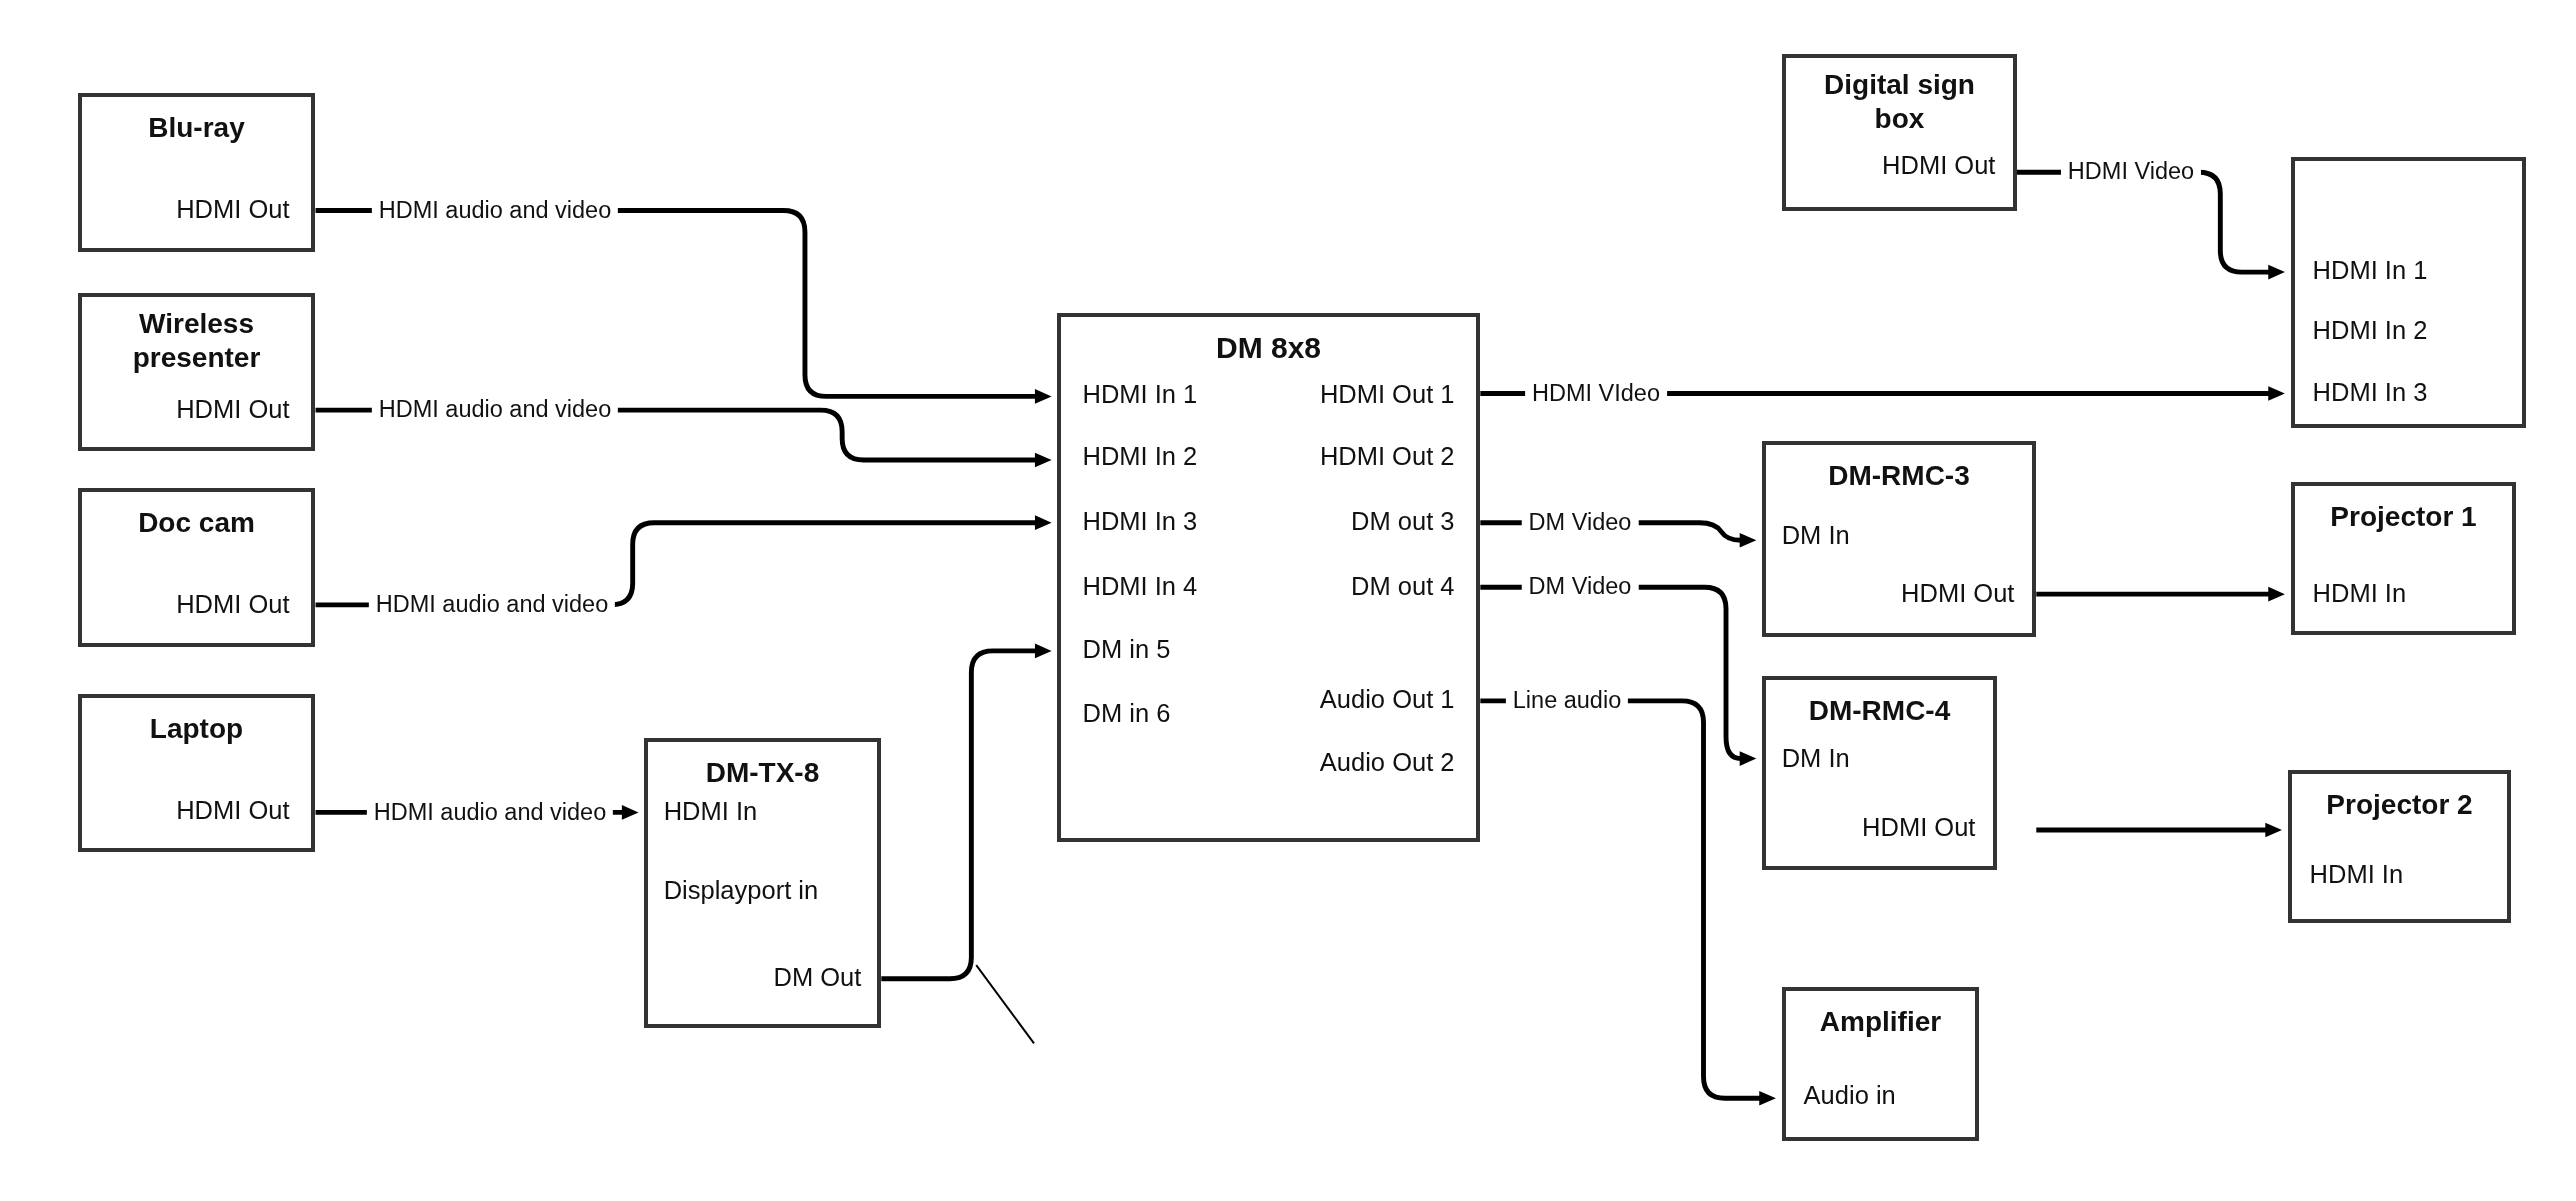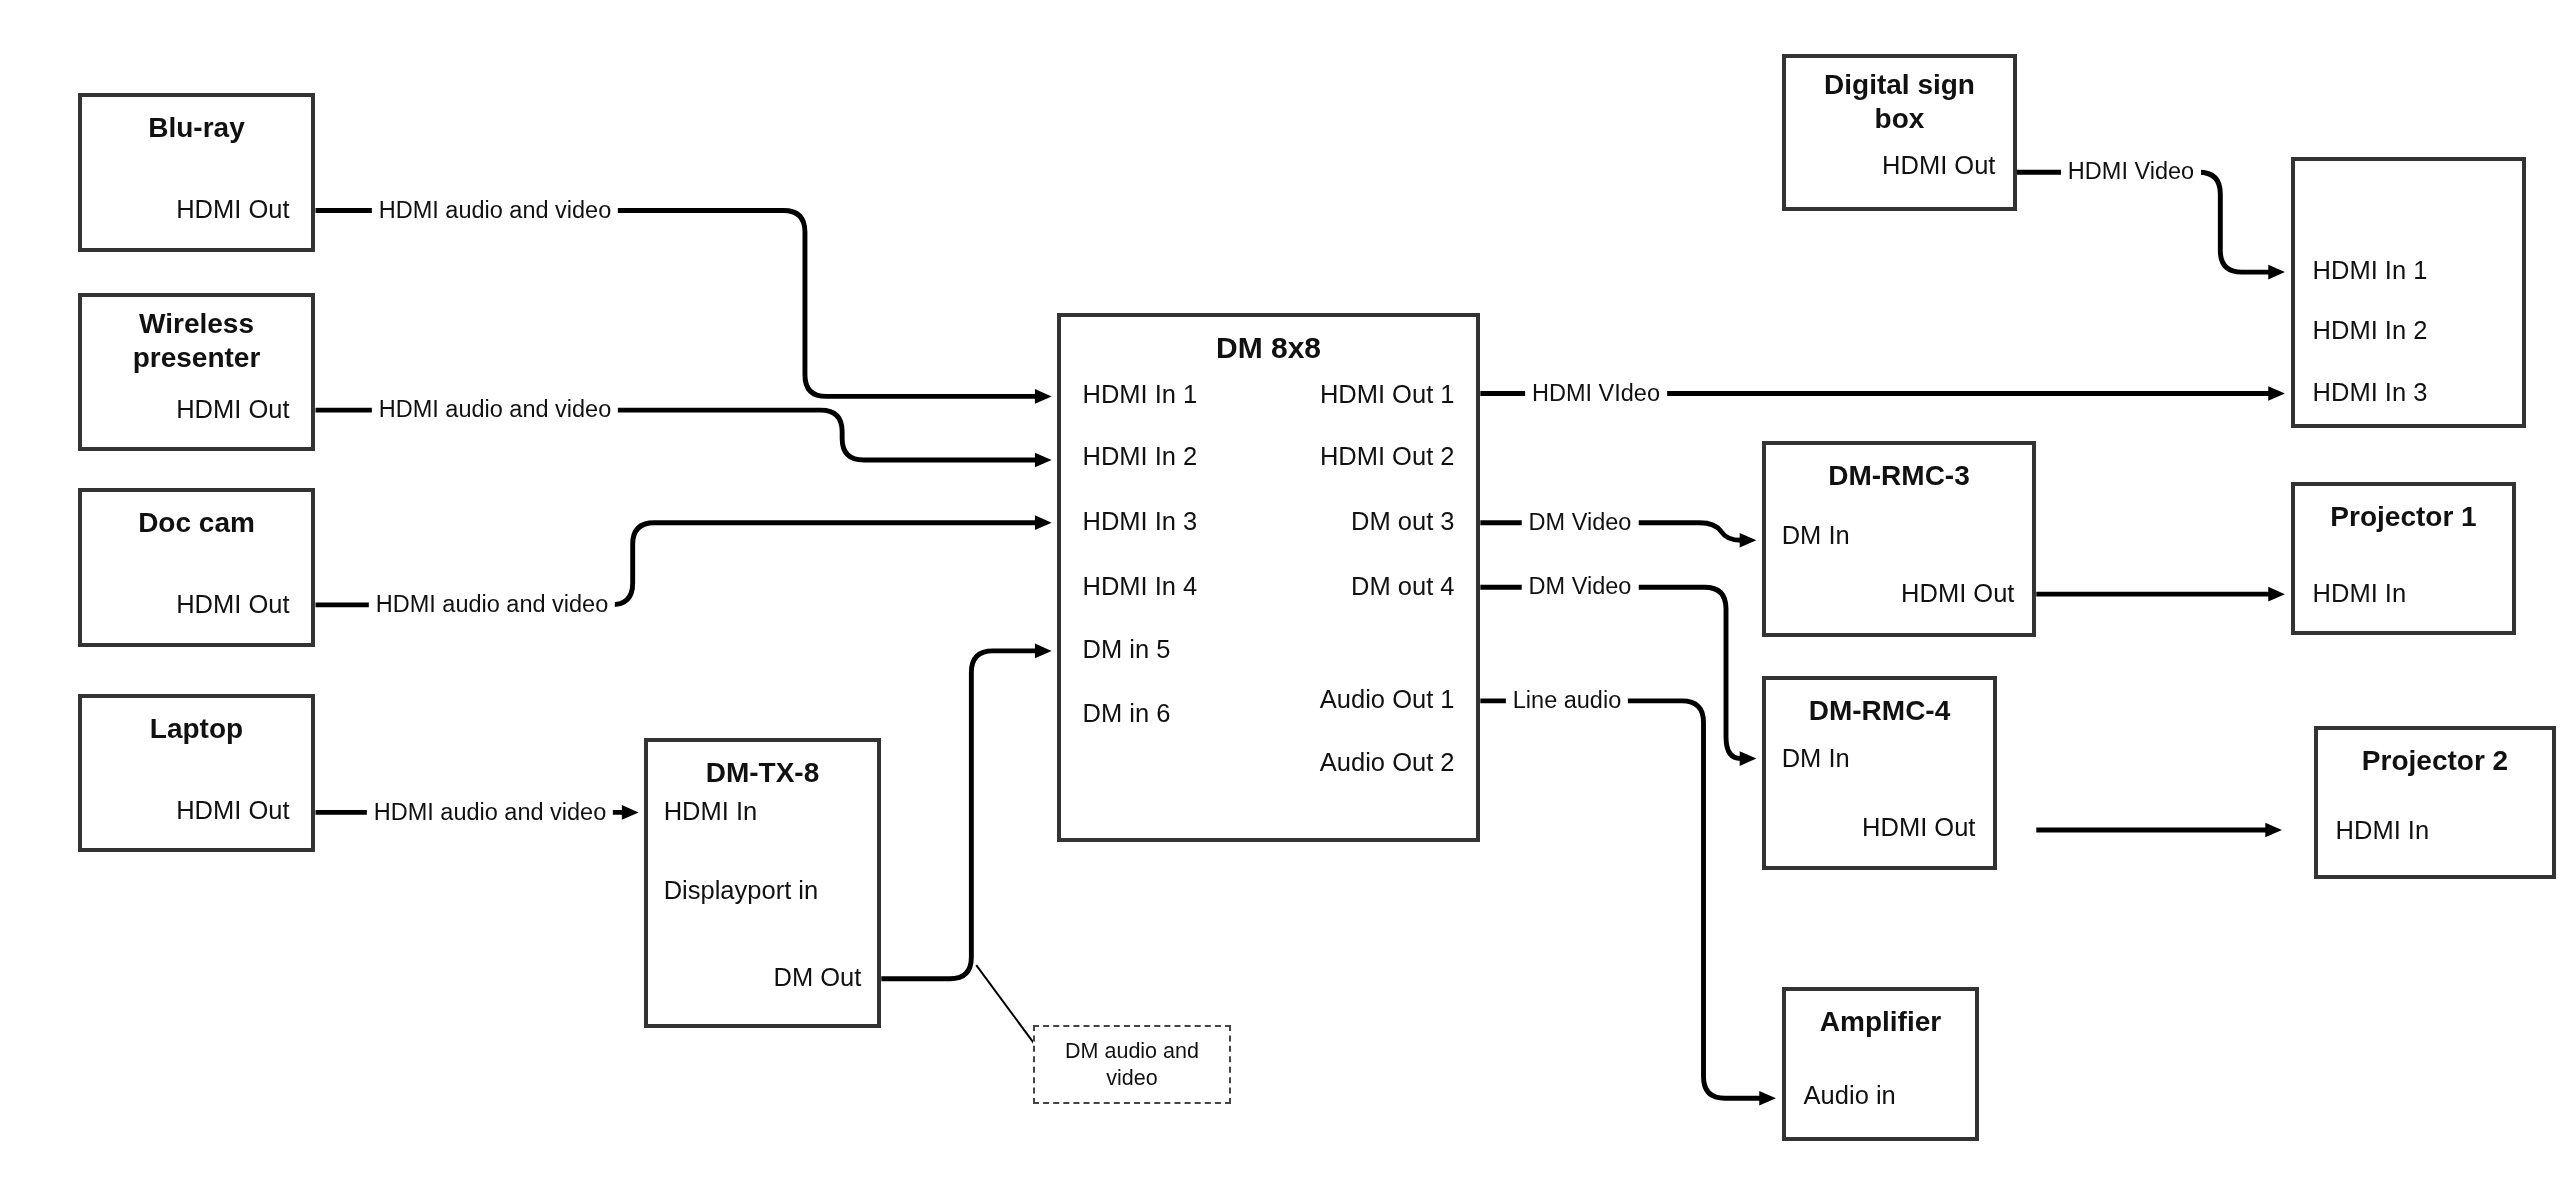--- a/index.html
+++ b/index.html
@@ -149,37 +149,35 @@
     <div class="title">DM-RMC-4</div>
     <div class="port pl" style="top:66px;left:15.7px;">DM In</div>
     <div class="port pr" style="top:135px;right:17.6px;">HDMI Out</div>
   </div>
 
   <div class="node" style="left:2291px;top:482px;width:225px;height:153px;">
     <div class="title">Projector 1</div>
     <div class="port pl" style="top:95px;left:17.6px;">HDMI In</div>
   </div>
 
-  <div class="node" style="left:2288px;top:726px;width:242px;height:153px;margin-left:26px;">
+  <div class="node" style="left:2288px;top:770px;width:223px;height:153px;">
     <div class="title">Projector 2</div>
     <div class="port pl" style="top:88px;left:17.6px;">HDMI In</div>
   </div>
 
   <div class="node" style="left:1782px;top:987px;width:197px;height:154px;">
     <div class="title">Amplifier</div>
     <div class="port pl" style="top:92px;left:17.6px;">Audio in</div>
   </div>
 
   <span class="elabel" style="left:495px;top:211px;">HDMI audio and video</span>
   <span class="elabel" style="left:495px;top:410px;">HDMI audio and video</span>
   <span class="elabel" style="left:492px;top:605px;">HDMI audio and video</span>
   <span class="elabel" style="left:490px;top:813px;">HDMI audio and video</span>
   <span class="elabel" style="left:1596px;top:394px;">HDMI VIdeo</span>
   <span class="elabel" style="left:1580px;top:523px;">DM Video</span>
   <span class="elabel" style="left:1580px;top:587px;">DM Video</span>
   <span class="elabel" style="left:1567px;top:701px;">Line audio</span>
   <span class="elabel" style="left:2131px;top:172px;">HDMI Video</span>
 
-  <div class="callout">DM audio and
-video</div>
 
 </div>
 
 
 </body></html>

